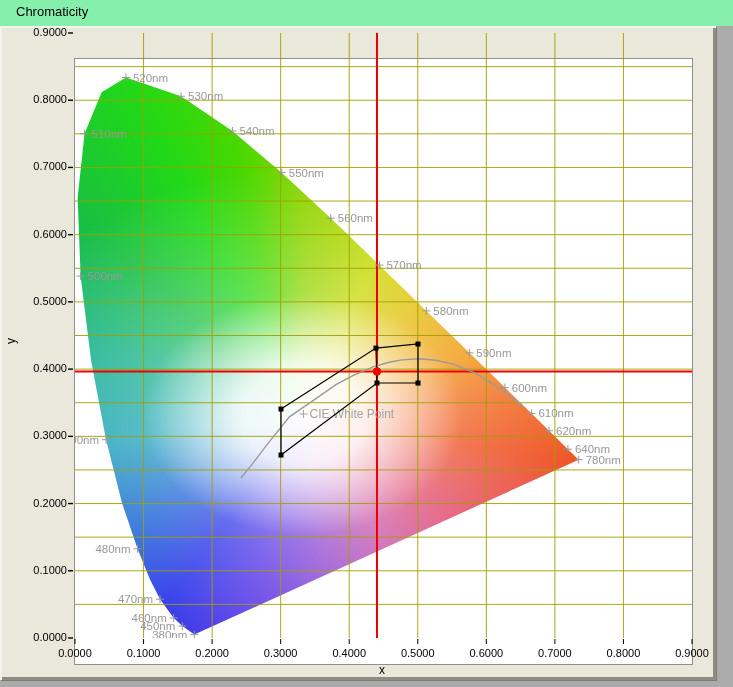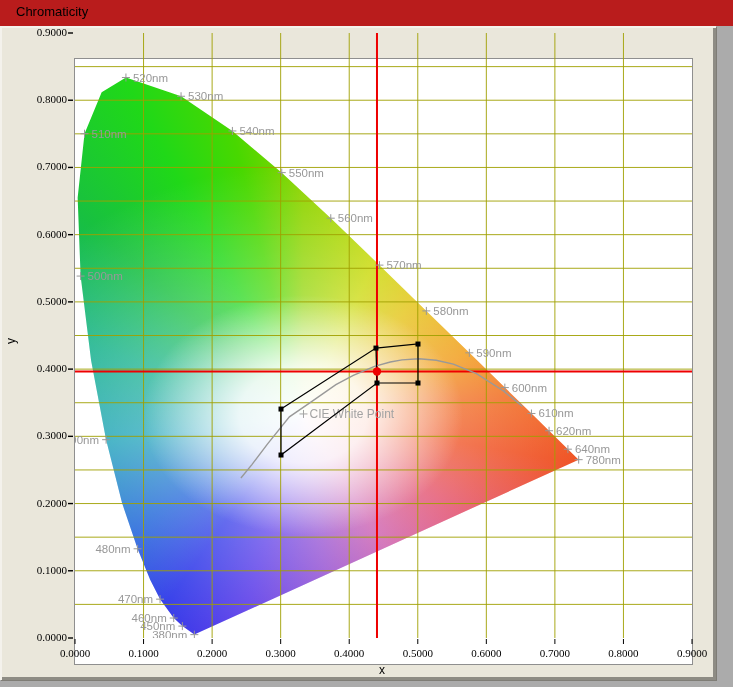--- a/index.html
+++ b/index.html
@@ -2,21 +2,21 @@
 <html><head>
 <meta charset="utf-8">
 <style>
   html,body{margin:0;padding:0;}
   body{font-family:"Liberation Sans",sans-serif;}
   .window{
     position:relative;width:733px;height:687px;background:#ABABAB;overflow:hidden;
   }
   .titlebar{
     position:absolute;left:0;top:0;width:733px;height:26px;
-    background:#b91c1c;color:#000;font-size:13px;line-height:24px;
+    background:#86efac;color:#000;font-size:13px;line-height:24px;
     padding-left:16px;box-sizing:border-box;
   }
   .panel{
     position:absolute;left:0;top:26px;width:716px;height:654px;
     background:#EAE7DB;
     box-shadow:inset 2px 2px 0 #F4F2EC, inset -3px -3px 0 #8E8C84, 1px 1px 0 #7F7D76;
   }
   .plot-bg{
     position:absolute;left:74px;top:32px;width:619px;height:607px;
     background:#FFFFFF;border:1px solid #8F8F8F;box-sizing:border-box;
@@ -27,21 +27,21 @@
       radial-gradient(ellipse 160px 120px at 228px 382px, rgba(255,255,255,0.97) 0%, rgba(255,255,255,0.85) 40%, rgba(255,255,255,0) 100%),
       radial-gradient(ellipse 330px 250px at 228px 382px, rgba(255,255,255,0.55) 0%, rgba(255,255,255,0) 100%),
       conic-gradient(from 0deg at 228px 382px,
         #8FD400 0deg,  #C8D800 25deg, #E2BE00 45deg, #F09000 70deg,
         #F06010 85deg, #EE4412 100deg,#E04060 122deg,#C850A8 148deg,
         #9048D0 172deg,#5838E8 196deg,#2832E8 216deg,#1860D8 236deg,
         #18A0B8 262deg,#10B088 288deg,#18C040 312deg,#20D818 332deg,
         #48D800 346deg,#8FD400 360deg);
   }
   svg.overlay{position:absolute;left:0;top:0;}
-  .axis-label{position:absolute;font-size:11px;color:#000;font-family:Liberation Serif, serif;}
+  .axis-label{position:absolute;font-size:11px;color:#000;}
   .x-tick-label{width:60px;text-align:center;}
   .y-tick-label{width:50px;text-align:right;}
   .axis-title{position:absolute;font-size:12px;color:#000;}
   text{font-family:"Liberation Sans",sans-serif;}
 </style>
 </head>
 <body>
 
 <div class="window">
   <div class="titlebar">Chromaticity</div>

